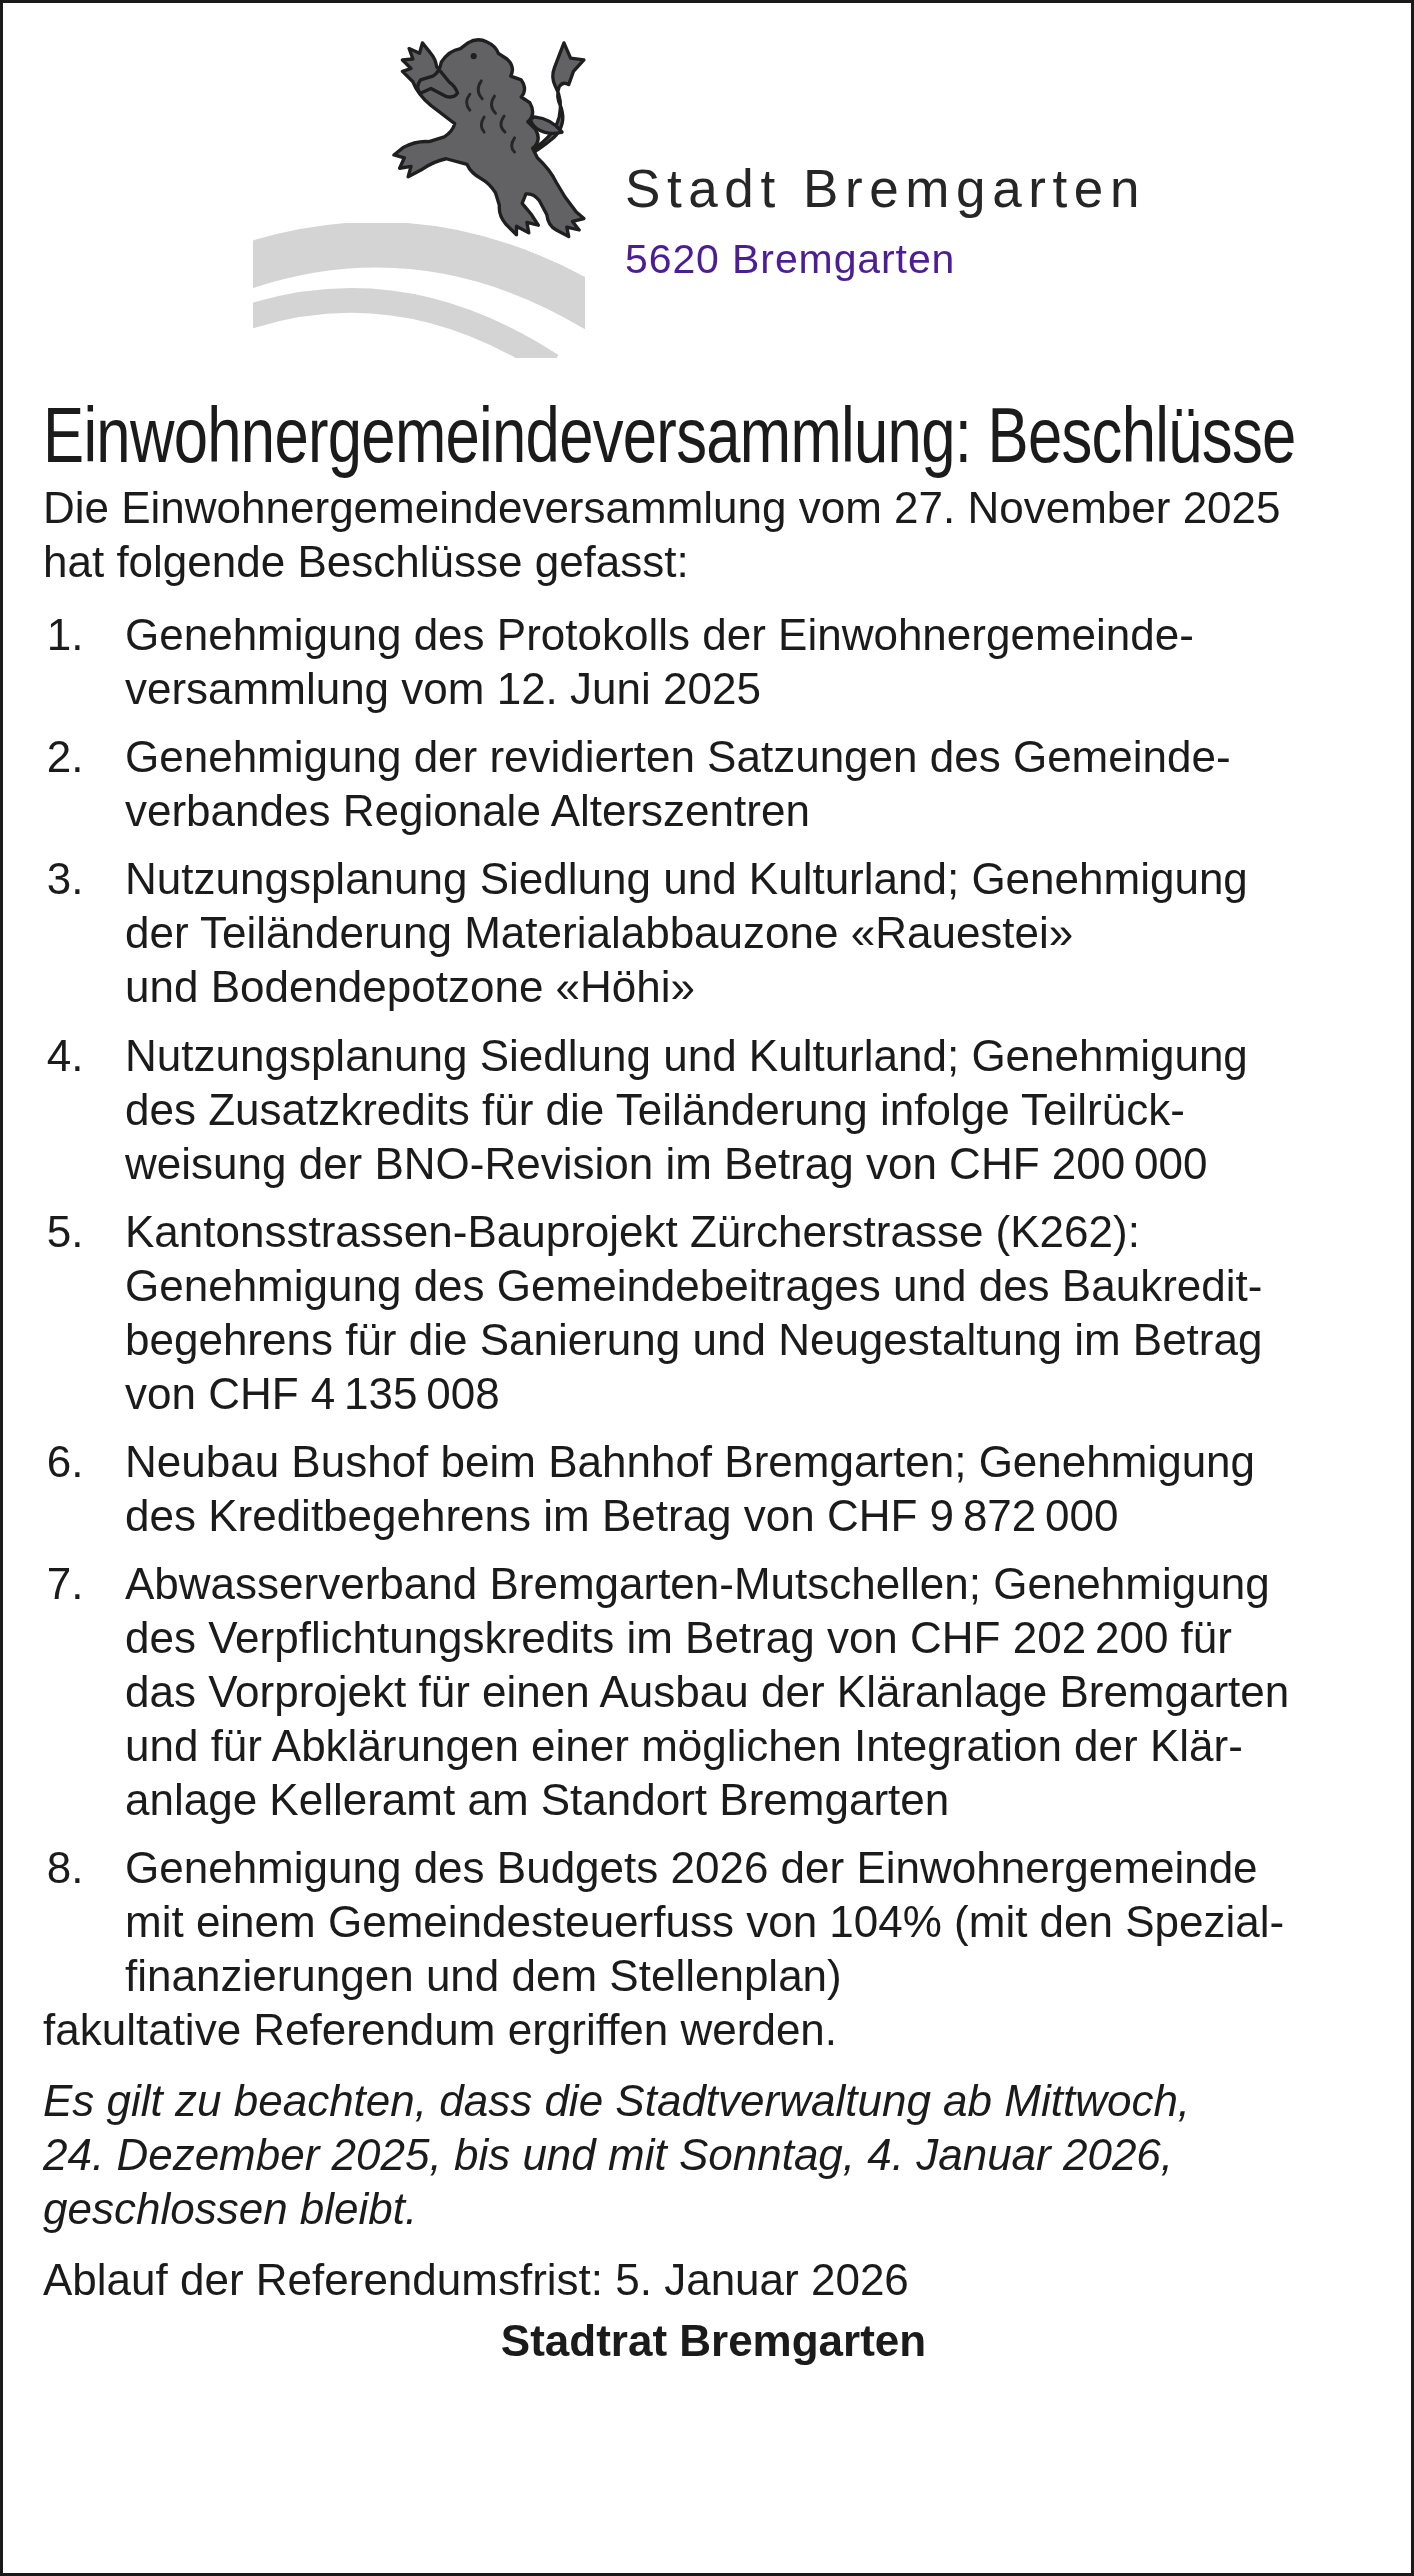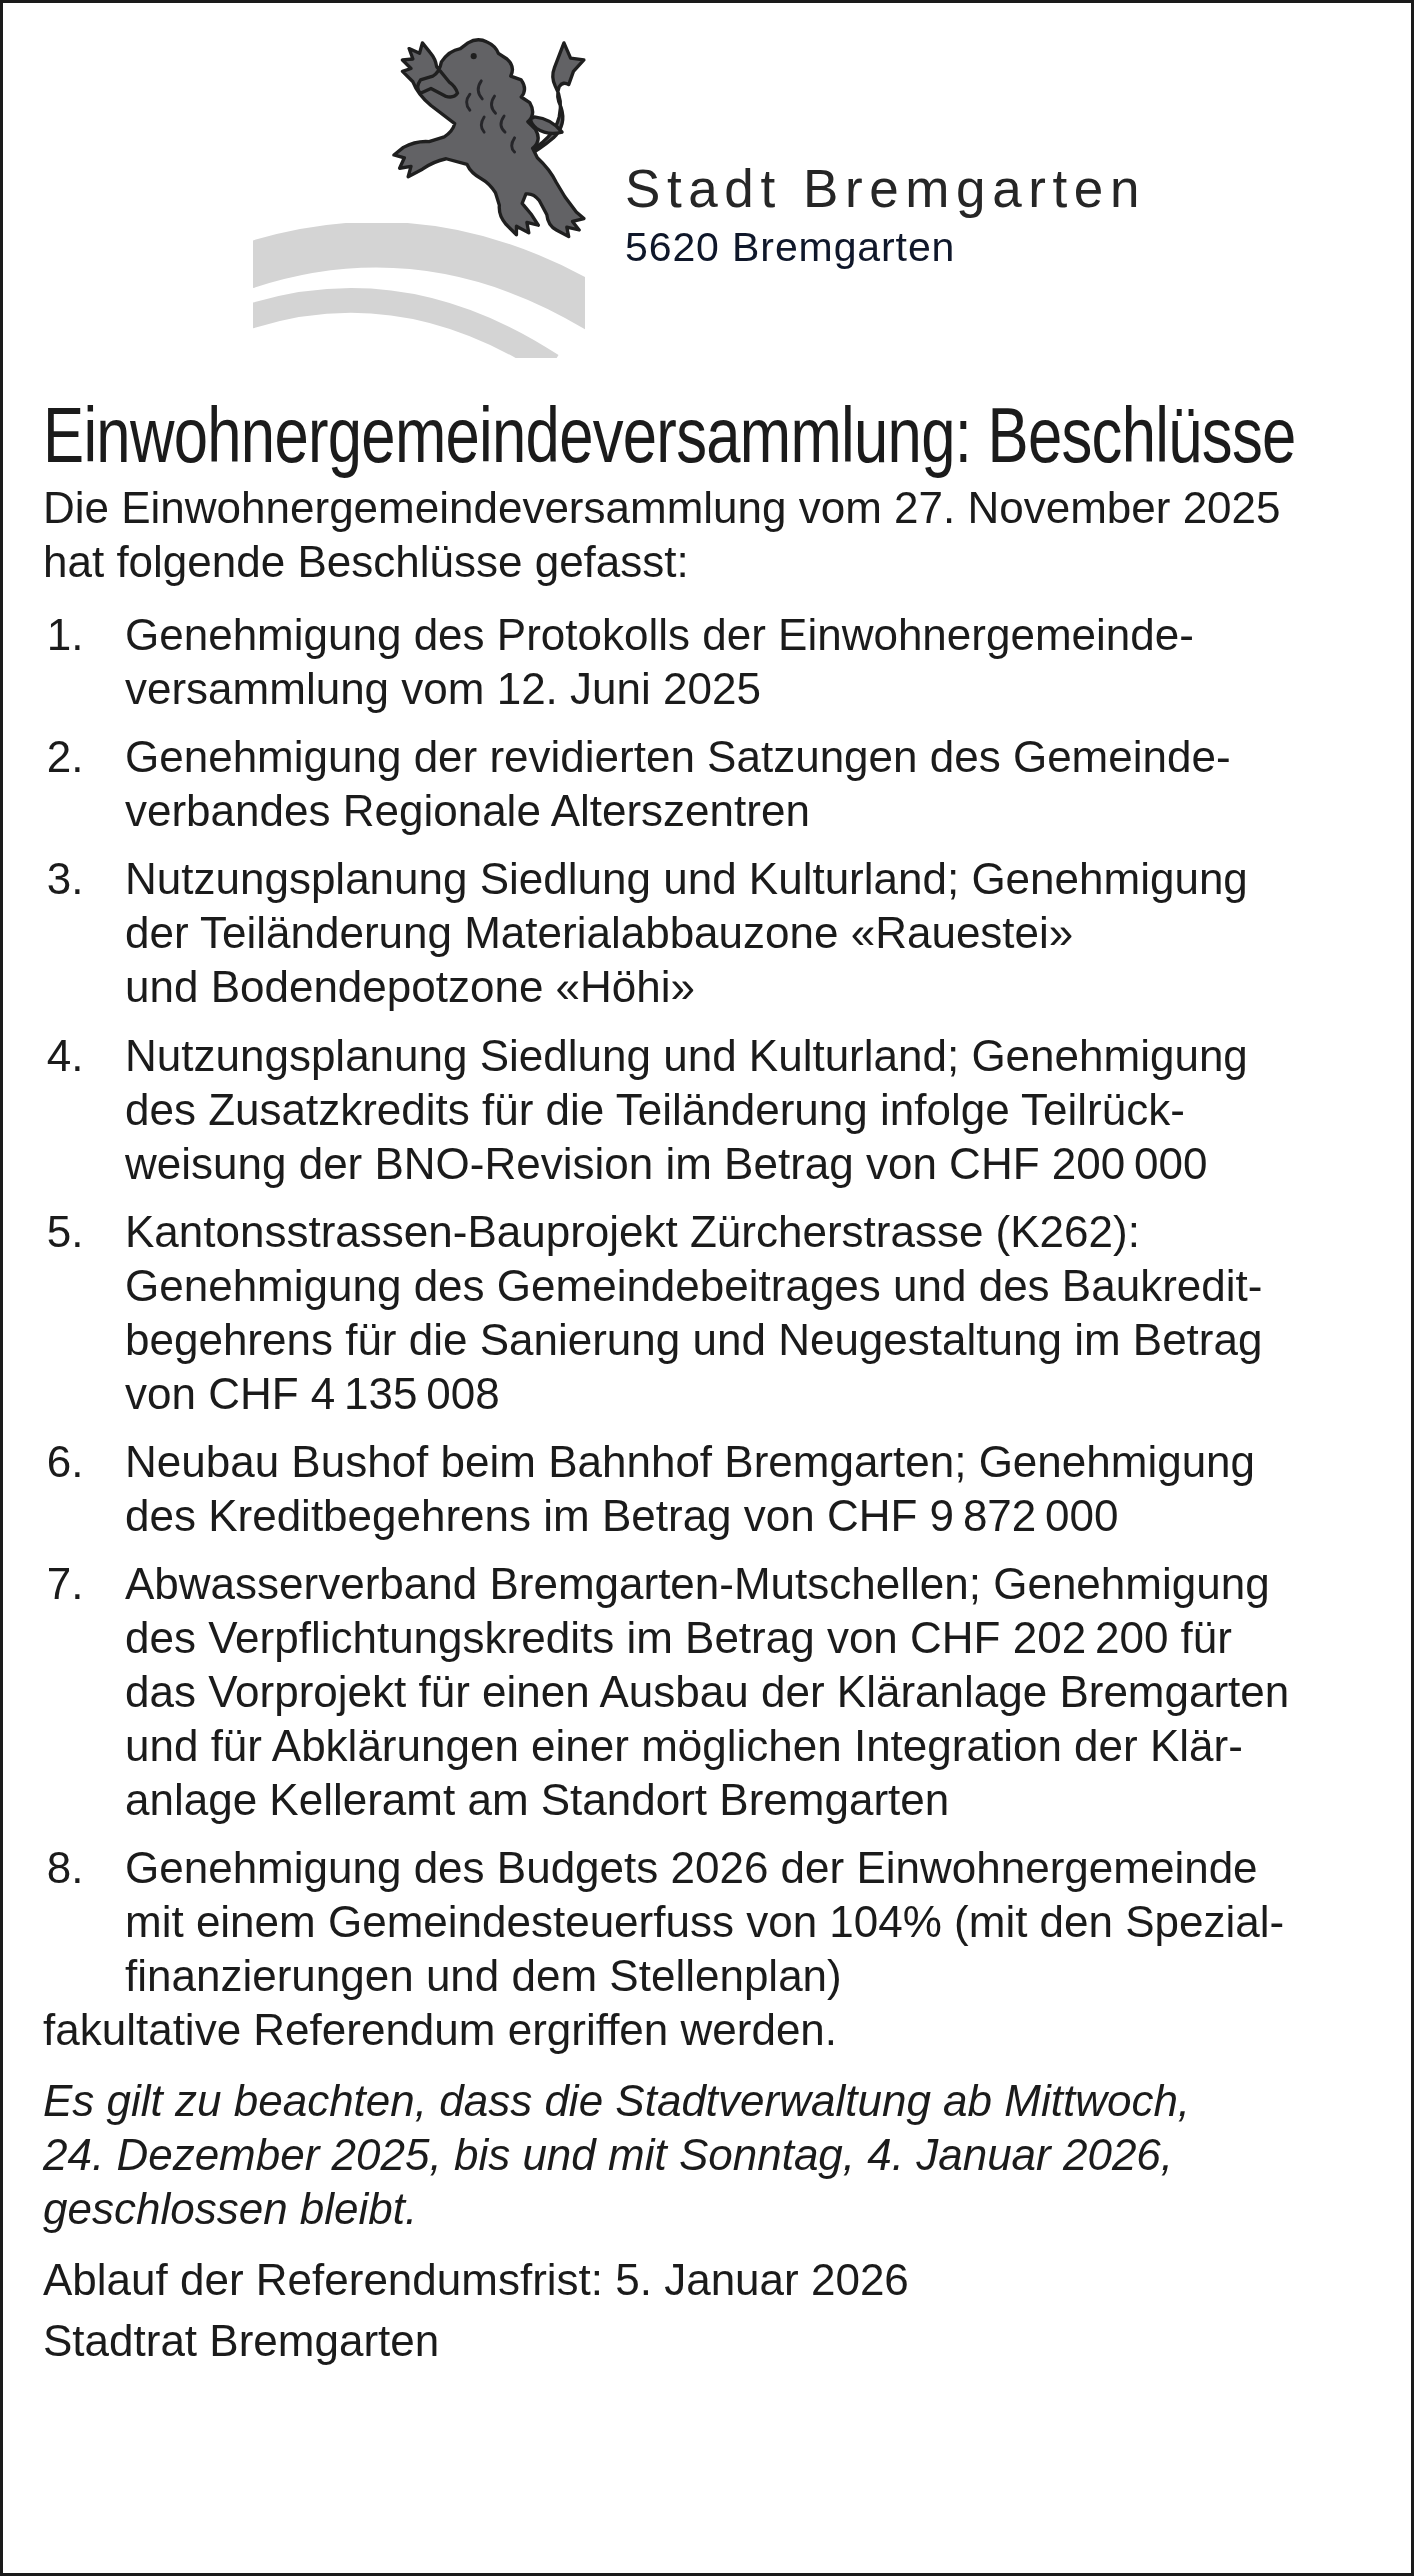--- a/index.html
+++ b/index.html
@@ -28,23 +28,23 @@
   .lion-svg{position:absolute;left:370px;top:22px;width:228px;height:220px;}
   .arc-band{stroke:var(--arc-color);fill:none;}
   .lion-fill{fill:var(--lion-color);stroke:#1f1f1f;stroke-width:3.5;stroke-linejoin:round;}
   .lion-detail{stroke:#26262a;stroke-width:3;fill:none;stroke-linecap:round;}
   .logo-name{
     position:absolute;left:622px;top:159px;
     font-size:53px;line-height:1;font-weight:400;
     letter-spacing:6.6px;white-space:pre;color:#262626;
   }
   .logo-addr{
-    position:absolute;left:622px;top:224px;
+    position:absolute;left:622px;top:236px;
     font-size:41px;line-height:1;font-weight:400;
-    letter-spacing:0.9px;white-space:pre;color:#0f172a;
+    letter-spacing:0.9px;white-space:pre;color:#4c1d95;
   }
 
   
   .content{position:absolute;left:40px;top:387px;width:1341px;}
   .title{
     margin:0;font-size:78px;font-weight:normal;line-height:91px;height:91px;
     white-space:pre;overflow:visible;
   }
   .title .squeeze{
     display:inline-block;transform:scaleX(0.79);transform-origin:0 50%;
@@ -57,21 +57,21 @@
   .beschluss-item:last-child{margin-bottom:0;}
   .item-number{flex:0 0 82px;box-sizing:border-box;padding-left:3.8px;}
   .item-text{flex:1;white-space:pre-line;}
   .referendum-note{
     margin:17px 0 0 0;white-space:pre-line;
     text-align:justify;text-align-last:justify;text-justify:inter-word;
   }
   .referendum-note-last{margin:0;white-space:pre-line;}
   .closure-note{margin:17px 0 0 0;font-style:italic;white-space:pre-line;}
   .deadline{margin:17px 0 0 0;white-space:pre-line;}
-  .signature{margin:6.6px 0 0 0;font-weight:normal;text-align:left;white-space:pre;}
+  .signature{margin:6.6px 0 0 0;font-weight:bold;text-align:center;white-space:pre;}
 </style>
 </head>
 <body>
 
 <div class="page">
 
   <div class="logo-block">
 
     <svg class="arcs-svg" viewBox="0 0 350 142" aria-hidden="true">
       <path class="arc-band" stroke-width="48" d="M -20,50 Q 180,-22 370,96"></path>

